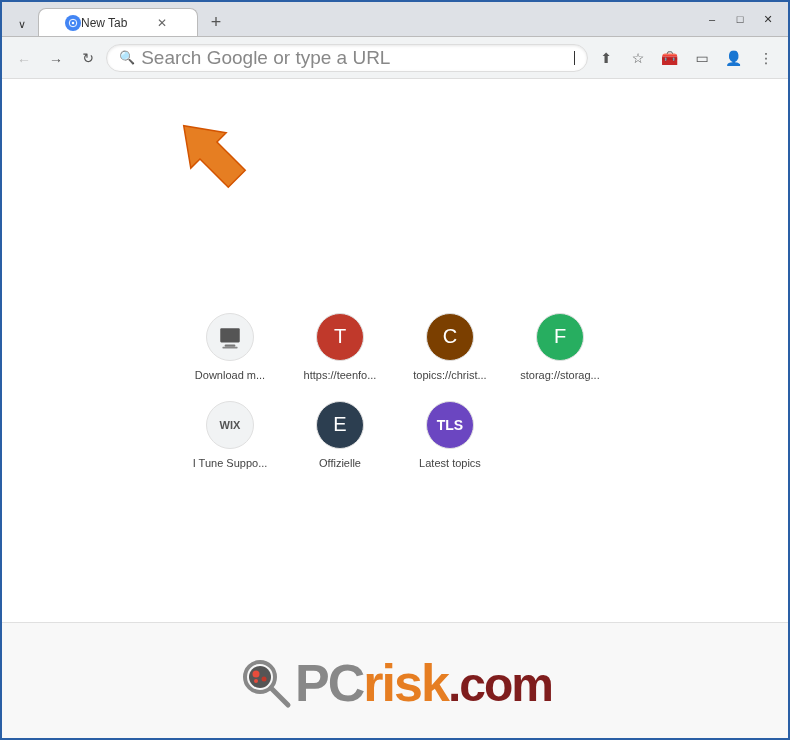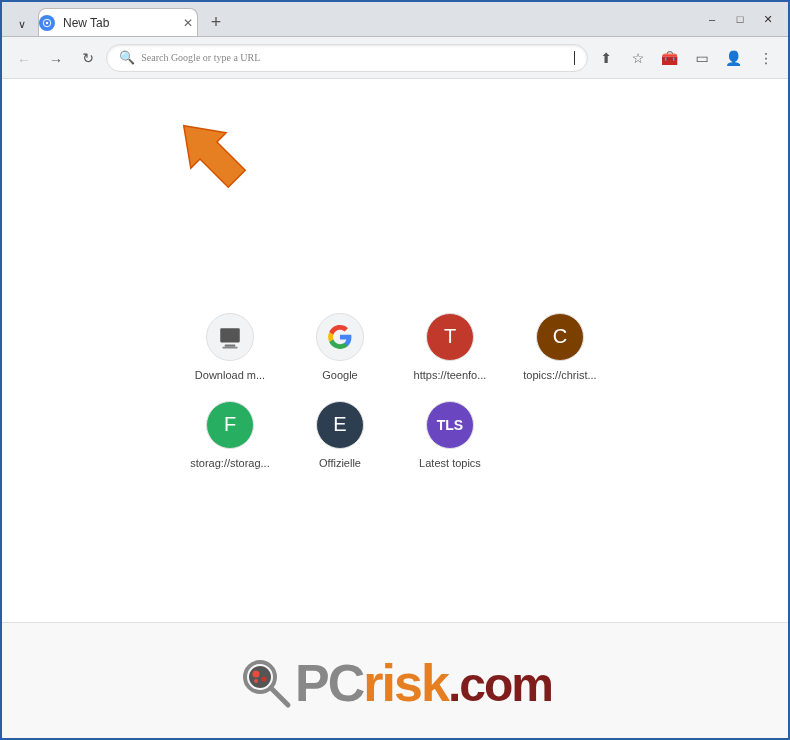--- a/index.html
+++ b/index.html
@@ -24,26 +24,25 @@
     .tab-area {
       display: flex;
       align-items: flex-end;
       height: 100%;
     }
     .tab {
       background: #fff;
       height: 28px;
       display: flex;
       align-items: center;
-      padding: 0 0;
+      padding: 0 26px;
       border-radius: 8px 8px 0 0;
       border: 1px solid #bbb;
       border-bottom: none;
       font-size: 12px;
-      gap: 8px;
       min-width: 160px;
     }
     .tab-favicon {
       width: 16px;
       height: 16px;
       border-radius: 50%;
       background: #4285f4;
       display: flex; align-items: center; justify-content: center;
     }
     .tab-favicon svg { width: 10px; height: 10px; }
@@ -94,21 +93,21 @@
       background: #fff;
       border: 1px solid #ddd;
       border-radius: 14px;
       display: flex;
       align-items: center;
       padding: 0 12px;
       gap: 6px;
       box-shadow: inset 0 1px 3px rgba(0,0,0,0.1);
     }
     .search-icon-wrap { color: #888; font-size: 13px; }
-    .search-input-text { font-size: 10px; color: #888; flex: 1; font-family: Liberation Serif, serif; }
+    .search-input-text { font-size: 19px; color: #888; flex: 1; }
     .cursor-line { display: inline-block; width: 1px; height: 14px; background: #333; vertical-align: middle; margin-left: 2px; }
     .nav-right {
       display: flex; align-items: center; gap: 4px;
     }
     .nav-right-btn {
       width: 28px; height: 28px;
       border-radius: 50%;
       display: flex; align-items: center; justify-content: center;
       cursor: pointer; color: #555; font-size: 14px;
     }
@@ -268,41 +267,34 @@
         <div class="shortcut-icon" style="background: rgb(241, 243, 244); color: rgb(85, 85, 85); font-size: 22px;">
           <svg viewBox="0 0 24 24" width="26" height="26" fill="#555">
       <rect x="3" y="4" width="18" height="13" rx="1" fill="#555"></rect>
       <rect x="7" y="19" width="10" height="2" rx="1" fill="#777"></rect>
       <rect x="5" y="21" width="14" height="1.5" rx="0.5" fill="#888"></rect>
     </svg>
         </div>
         <span class="shortcut-label">Download m...</span>
       </div>
       <div class="shortcut-item">
-        <div class="shortcut-icon" style="background: rgb(241, 243, 244); color: rgb(66, 133, 244); font-size: 22px; font-weight: bold;">
-          <svg viewBox="0 0 24 24" width="26" height="26">
-      <path d="M22.56 12.25c0-.78-.07-1.53-.2-2.25H12v4.26h5.92c-.26 1.37-1.04 2.53-2.21 3.31v2.77h3.57c2.08-1.92 3.28-4.74 3.28-8.09z" fill="#4285F4"></path>
-      <path d="M12 23c2.97 0 5.46-.98 7.28-2.66l-3.57-2.77c-.98.66-2.23 1.06-3.71 1.06-2.86 0-5.29-1.93-6.16-4.53H2.18v2.84C3.99 20.53 7.7 23 12 23z" fill="#34A853"></path>
-      <path d="M5.84 14.09c-.22-.66-.35-1.36-.35-2.09s.13-1.43.35-2.09V7.07H2.18C1.43 8.55 1 10.22 1 12s.43 3.45 1.18 4.93l3.66-2.84z" fill="#FBBC05"></path>
-      <path d="M12 5.38c1.62 0 3.06.56 4.21 1.64l3.15-3.15C17.45 2.09 14.97 1 12 1 7.7 1 3.99 3.47 2.18 7.07l3.66 2.84c.87-2.6 3.3-4.53 6.16-4.53z" fill="#EA4335"></path>
-    </svg>
-        </div>
-        <span class="shortcut-label">Google</span>
-      </div>
-      <div class="shortcut-item">
         <div class="shortcut-icon" style="background: rgb(192, 57, 43); color: rgb(255, 255, 255); font-size: 20px;">T</div>
         <span class="shortcut-label">https://teenfo...</span>
       </div>
       <div class="shortcut-item">
         <div class="shortcut-icon" style="background: rgb(123, 63, 0); color: rgb(255, 255, 255); font-size: 20px;">C</div>
         <span class="shortcut-label">topics://christ...</span>
       </div>
       <div class="shortcut-item">
         <div class="shortcut-icon" style="background: rgb(39, 174, 96); color: rgb(255, 255, 255); font-size: 20px;">F</div>
         <span class="shortcut-label">storag://storag...</span>
+      </div>
+      <div class="shortcut-item">
+        <div class="shortcut-icon" style="background: rgb(241, 243, 244); color: rgb(85, 85, 85); font-size: 11px; font-weight: bold;">WIX</div>
+        <span class="shortcut-label">I Tune Suppo...</span>
       </div>
       <div class="shortcut-item">
         <div class="shortcut-icon" style="background: rgb(44, 62, 80); color: rgb(255, 255, 255); font-size: 20px;">E</div>
         <span class="shortcut-label">Offizielle</span>
       </div>
       <div class="shortcut-item">
         <div class="shortcut-icon" style="background: rgb(107, 70, 193); color: rgb(255, 255, 255); font-size: 14px; font-weight: bold;">TLS</div>
         <span class="shortcut-label">Latest topics</span>
       </div>
     </div>

